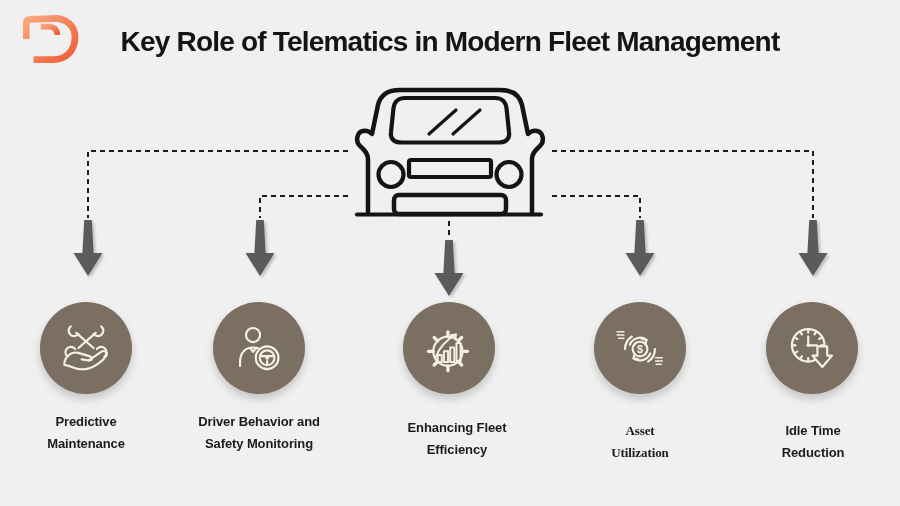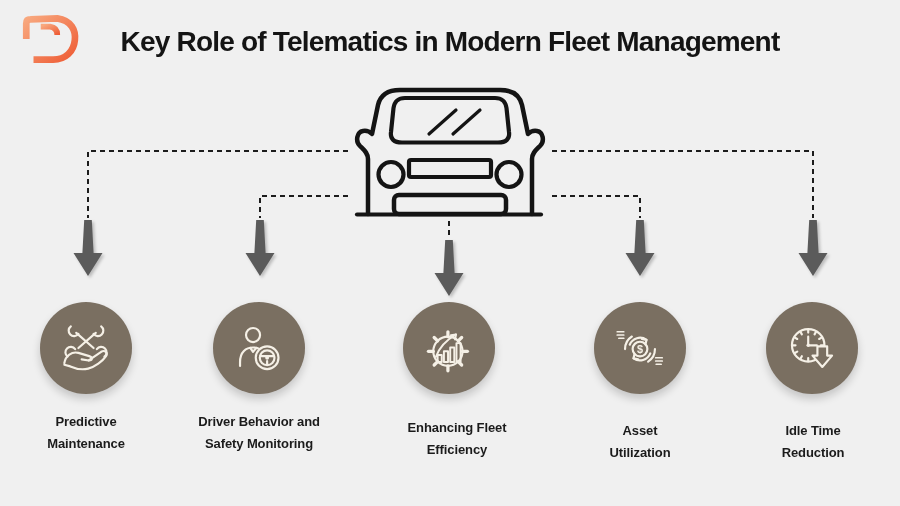--- a/index.html
+++ b/index.html
@@ -174,21 +174,21 @@
         <path d="M10.2,25 A13.8,13.8 0 0 1 16.5,13.4"></path>
         <path d="M37.8,25 A13.8,13.8 0 0 1 31.5,36.6"></path>
         <g stroke-width="1.6">
           <path d="M3,9 h6 M3,12 h6 M4.5,15 h4.5"></path>
           <path d="M38.5,33 h6 M38.5,36 h6 M39,39 h4.5"></path>
         </g>
       </g>
       <text x="24" y="28.8" font-size="10" font-weight="bold" fill="#f5f0e6" text-anchor="middle" font-family="Liberation Sans, sans-serif">$</text>
     </svg>
   </div>
-  <div class="label" style="left:545px;top:420px;">Asset
+  <div class="label" style="left:545px;top:420px;font-family:Liberation Serif, serif;">Asset
 Utilization</div>
 
   <div class="bubble" style="left:766px;">
     <svg viewBox="0 0 48 48" aria-hidden="true">
       <g class="icon-stroke" stroke-width="2.2">
         <circle cx="20.5" cy="21.5" r="15"></circle>
         <g stroke-width="2">
           <path d="M20.5,7.3 V9.8"></path>
           <path d="M27.6,9.2 L26.35,11.4"></path>
           <path d="M32.8,14.4 L30.6,15.65"></path>

